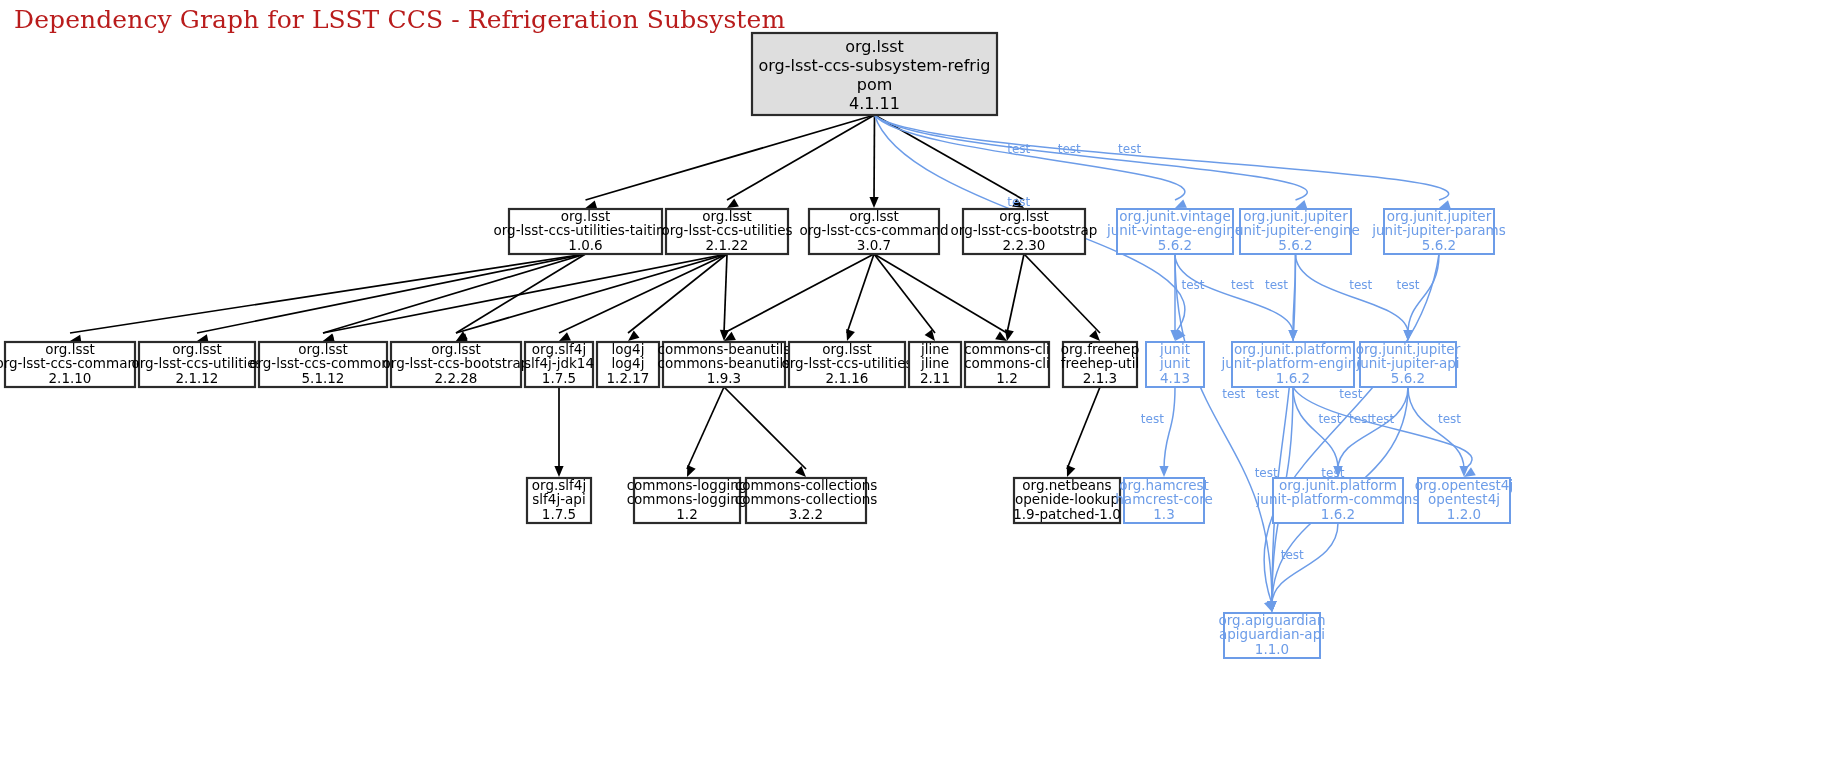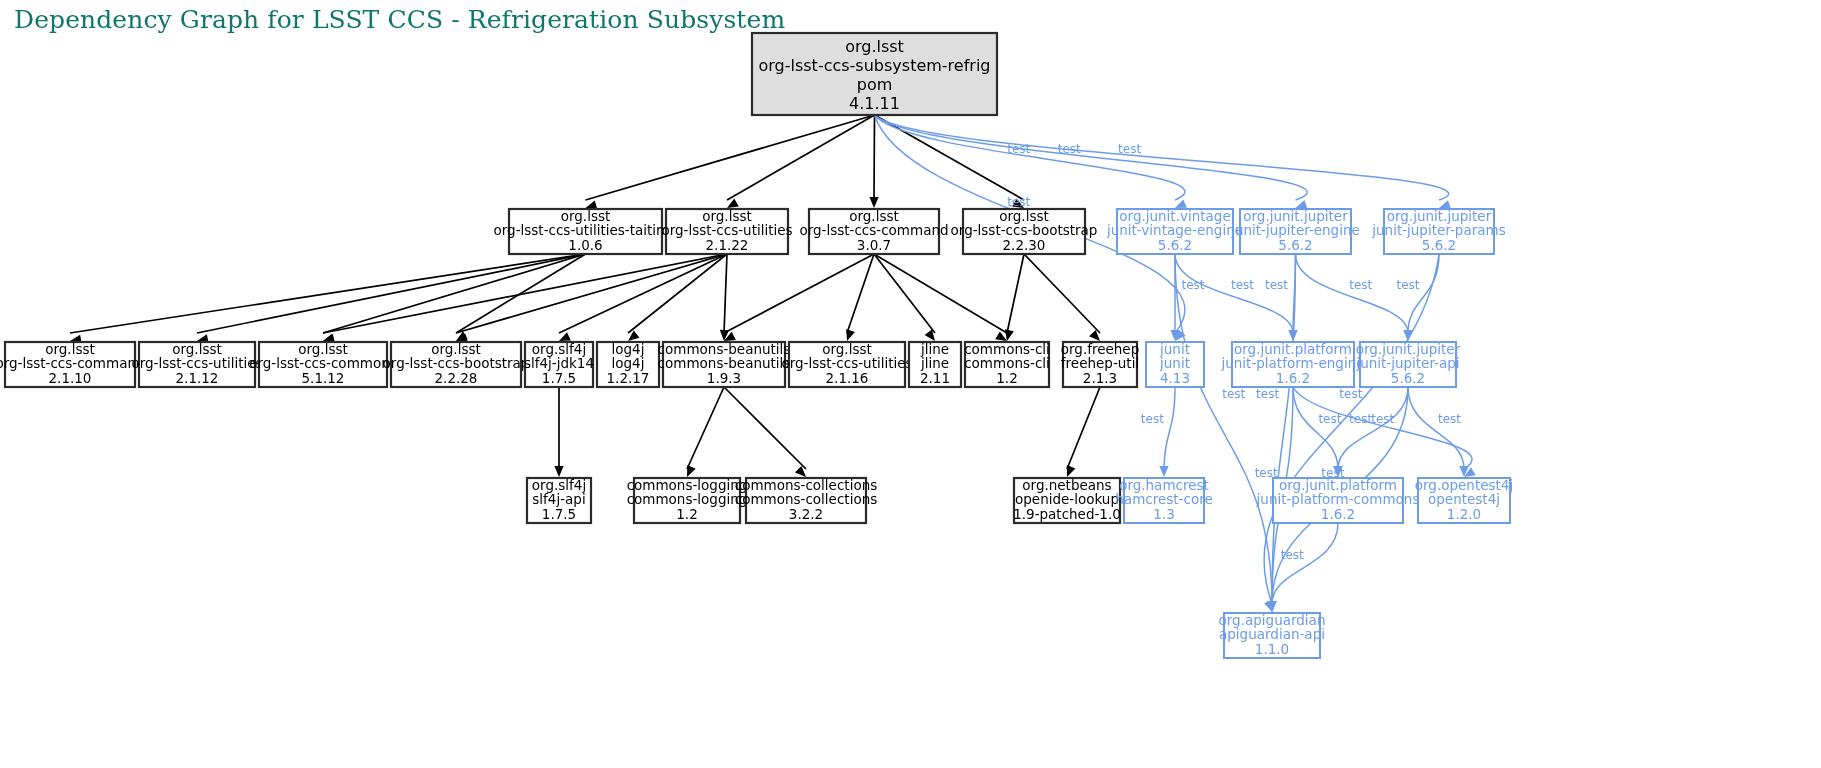--- a/index.html
+++ b/index.html
@@ -1,20 +1,20 @@
 <!DOCTYPE html>
 <html><head>
 <meta charset="utf-8">
 <style>
   html,body{margin:0;padding:0;background:#ffffff;}
   body{width:1821px;height:768px;overflow:hidden;font-family:"DejaVu Sans",sans-serif;}
   #page-title{
     position:absolute;left:14px;top:5px;
     font-family:"DejaVu Serif","Liberation Serif",serif;
-    font-size:25px;color:#0f766e;white-space:nowrap;letter-spacing:.1px;
+    font-size:25px;color:#b91c1c;white-space:nowrap;letter-spacing:.1px;
   }
   #graph{position:absolute;left:0;top:0;width:1821px;height:768px;}
   .node-rect{fill:#ffffff;stroke:#2b2b2b;stroke-width:2.2;}
   .node-rect.root{fill:#dedede;stroke:#2b2b2b;stroke-width:2.2;}
   .node-rect.test{fill:#ffffff;stroke:#6c9ce8;stroke-width:2;}
   .node-text{font-family:"DejaVu Sans",sans-serif;font-size:13.5px;fill:#000000;text-anchor:middle;}
   .node-text.root-t{font-size:16px;}
   .node-text.test-t{fill:#6c9ce8;}
   .edge{fill:none;stroke:#000000;stroke-width:1.7;}
   .edge.test-e{stroke:#6c9ce8;stroke-width:1.5;}

